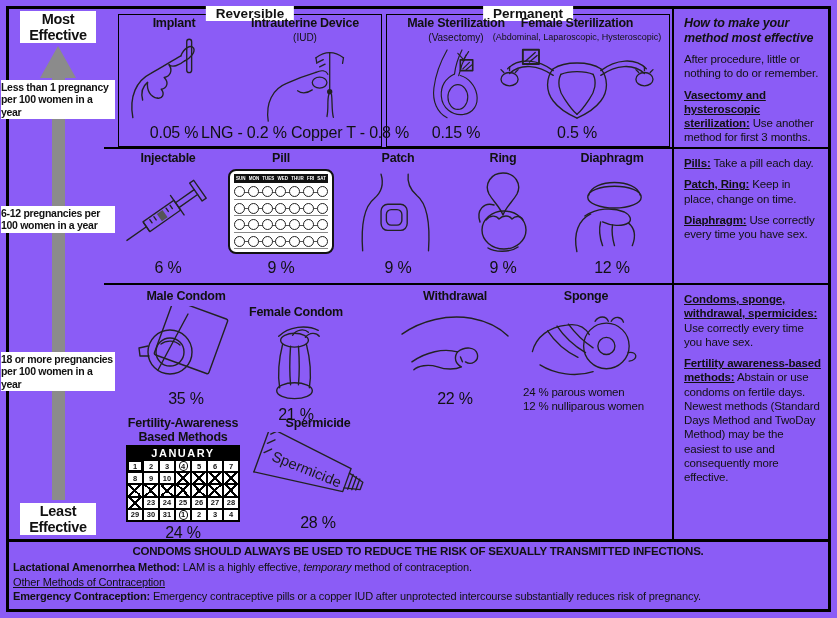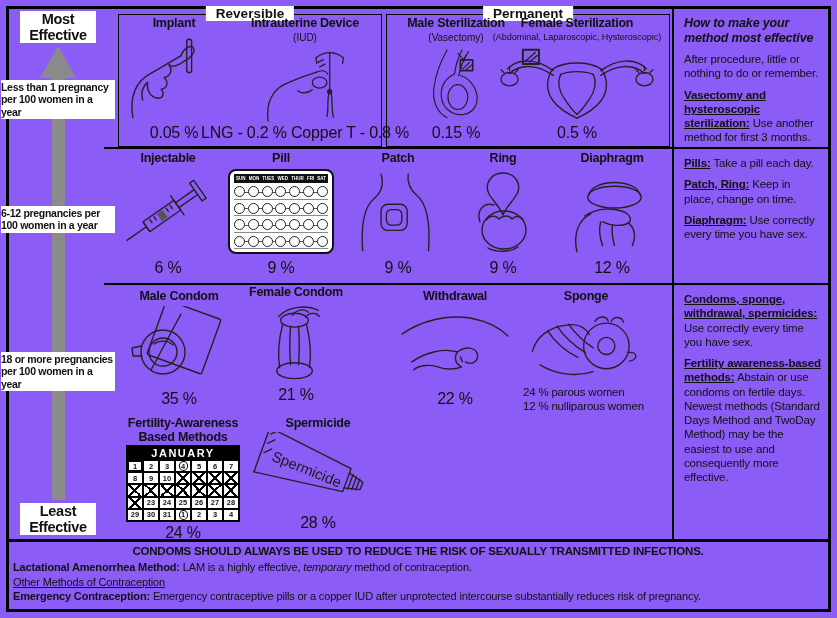--- a/index.html
+++ b/index.html
@@ -47,22 +47,22 @@
 
   #card-implant     { left:174px; top:17px; height:125px; }
   #card-iud         { left:305px; top:17px; height:125px; }
   #card-male-ster   { left:456px; top:17px; height:125px; }
   #card-female-ster { left:577px; top:17px; height:125px; }
   #card-injectable { left:168px; top:152px; height:125px; }
   #card-pill       { left:281px; top:152px; height:125px; }
   #card-patch      { left:398px; top:152px; height:125px; }
   #card-ring       { left:503px; top:152px; height:125px; }
   #card-diaphragm  { left:612px; top:152px; height:125px; }
-  #card-male-condom   { left:179px; top:290px; height:118px; }
-  #card-female-condom { left:296px; top:286px; height:118px; }
+  #card-male-condom   { left:186px; top:290px; height:118px; }
+  #card-female-condom { left:296px; top:306px; height:118px; }
   #card-withdrawal    { left:455px; top:290px; height:118px; }
   #card-sponge        { left:586px; top:290px; height:124px; }
   #card-fab        { left:183px; top:417px; height:114px; }
   #card-spermicide { left:318px; top:417px; height:114px; }
 
   
   .lineart path, .lineart rect, .lineart circle, .lineart ellipse, .lineart line {
     fill:none; stroke:#222; stroke-width:1.4; stroke-linecap:round; stroke-linejoin:round; }
   .lineart text { fill:#1a1a1a; stroke:none; }
 

